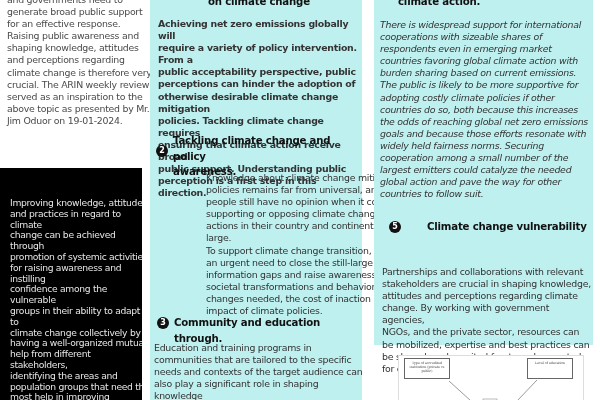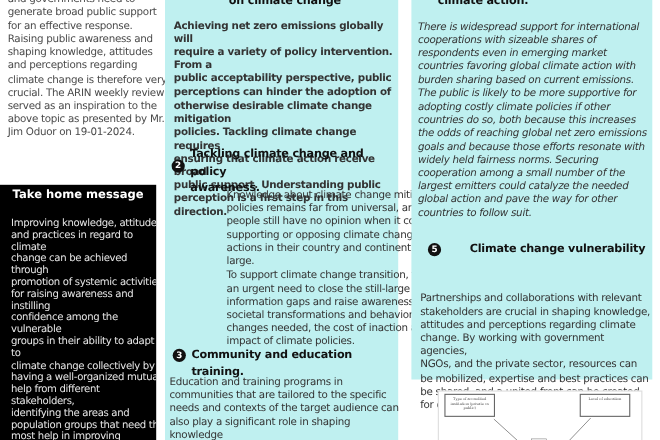--- a/index.html
+++ b/index.html
@@ -67,21 +67,20 @@
 Raising public awareness and
 shaping knowledge, attitudes
 and perceptions regarding
 climate change is therefore very
 crucial. The ARIN weekly review
 served as an inspiration to the
 above topic as presented by Mr.
 Jim Oduor on 19-01-2024.</p>
 
 <div class="take-home">
-  <div class="take-home-title">Take  home  message</div>
   <p class="para take-home-text">Improving knowledge, attitudes
 and practices in regard to climate
 change can be achieved through
 promotion of systemic activities
 for raising awareness and instilling
 confidence among the vulnerable
 groups in their ability to adapt to
 climate change collectively by
 having a well-organized mutual
 help from different stakeholders,
@@ -118,21 +117,21 @@
 supporting or opposing climate change policy
 actions in their country and continent at large.
 To support climate change transition, there is
 an urgent need to close the still-large
 information gaps and raise awareness of the
 societal transformations and behavioral
 changes needed, the cost of inaction and the
 impact of climate policies.</p>
 
 <div class="num-badge" style="left:157px; top:317px;">3</div>
-<div class="heading" style="left:174px; top:315px; width:190px;">Community and education training.</div>
+<div class="heading" style="left:174px; top:315px; width:190px;">Community and education through.</div>
 <p class="para" style="left:154px; top:342px; width:210px;">Education and training programs in
 communities that are tailored to the specific
 needs and contexts of the target audience can
 also play a significant role in shaping knowledge
 attitudes and perceptions regarding climate</p>
 
 <div class="right-panel"></div>
 
 <div class="heading" style="left:398px; top:-6px;">climate action.</div>
 <p class="para" style="left:380px; top:19px; width:212px;font-style:italic;">There is widespread support for international

